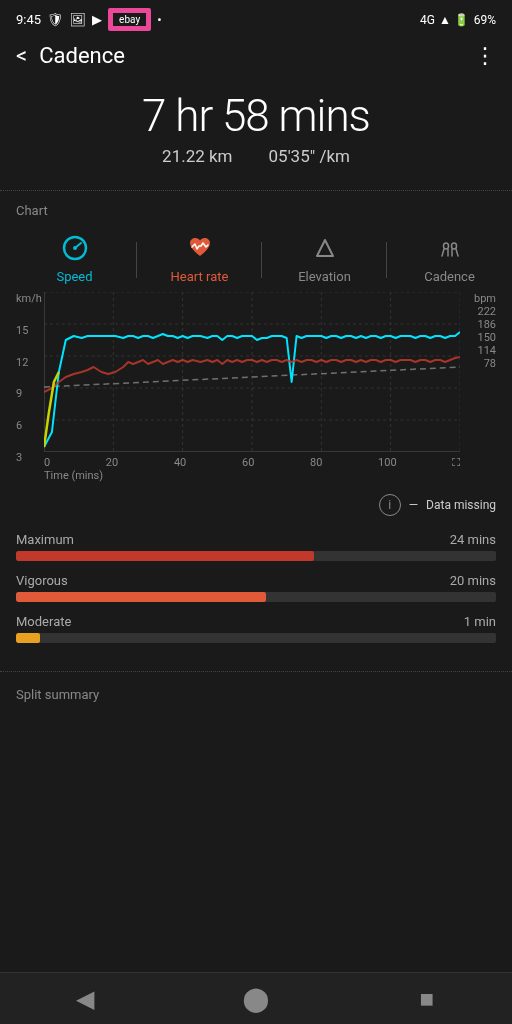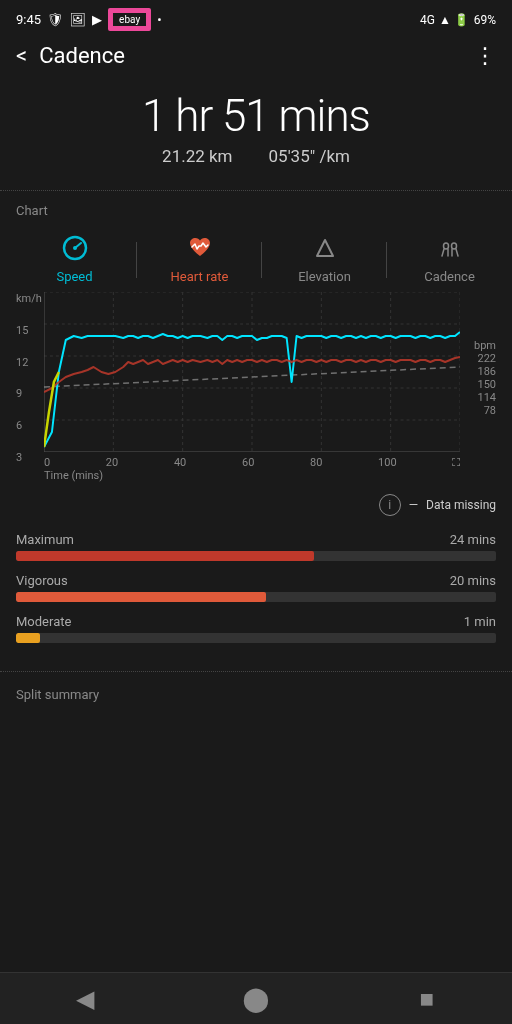--- a/index.html
+++ b/index.html
@@ -126,21 +126,21 @@
       font-size: 11px;
       color: #888;
     }
     .chart-y-labels-right {
       position: absolute;
       right: 16px;
       top: 0;
       bottom: 28px;
       display: flex;
       flex-direction: column;
-      justify-content: center;
+      justify-content: flex-start;
       font-size: 11px;
       color: #888;
       text-align: right;
     }
     .chart-svg-wrap {
       margin-left: 28px;
       margin-right: 36px;
       height: 160px;
       position: relative;
     }
@@ -263,21 +263,21 @@
 
 <div class="top-bar">
   <div class="top-bar-left">
     <span class="back-icon">&lt;</span>
     <span class="page-title">Cadence</span>
   </div>
   <span class="more-icon">⋮</span>
 </div>
 
 <div class="summary">
-  <div class="duration">1 hr 51 mins</div>
+  <div class="duration">7 hr 58 mins</div>
   <div class="stats-row">
     <span>21.22 km</span>
     <span>05'35" /km</span>
   </div>
 </div>
 
 <div class="chart-section">
   <div class="chart-label">Chart</div>
 
   <div class="chart-tabs">

